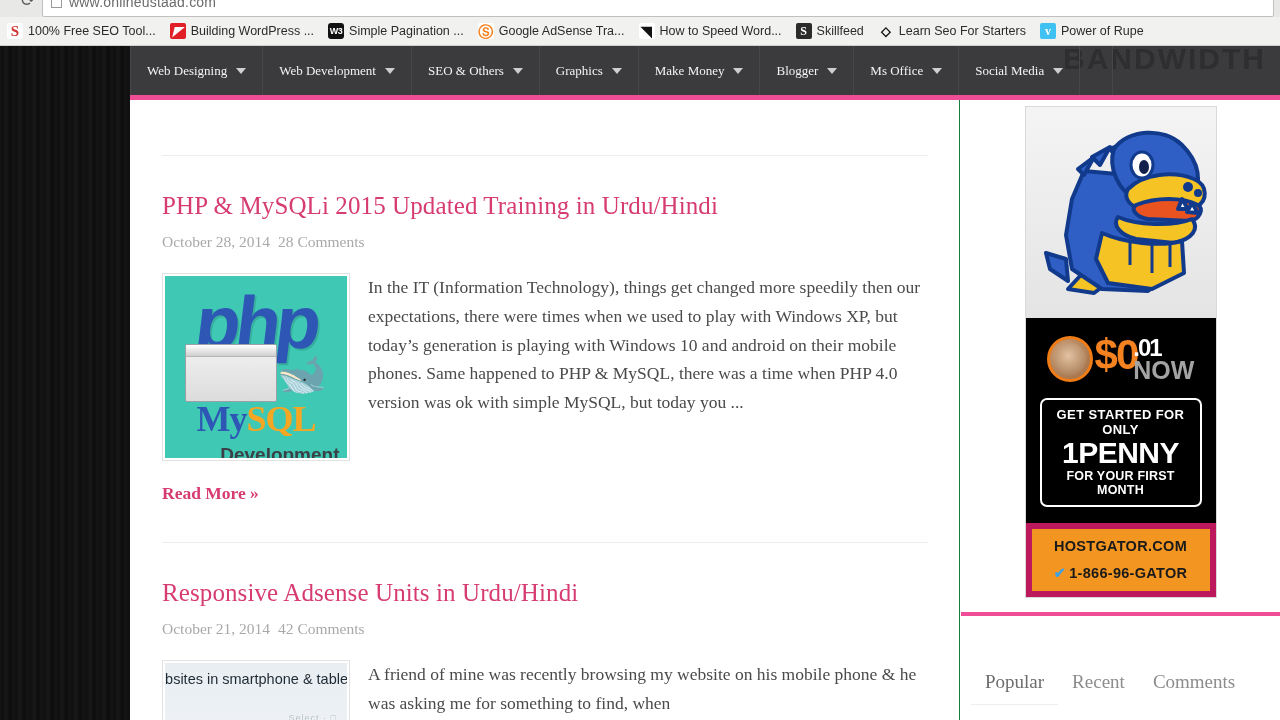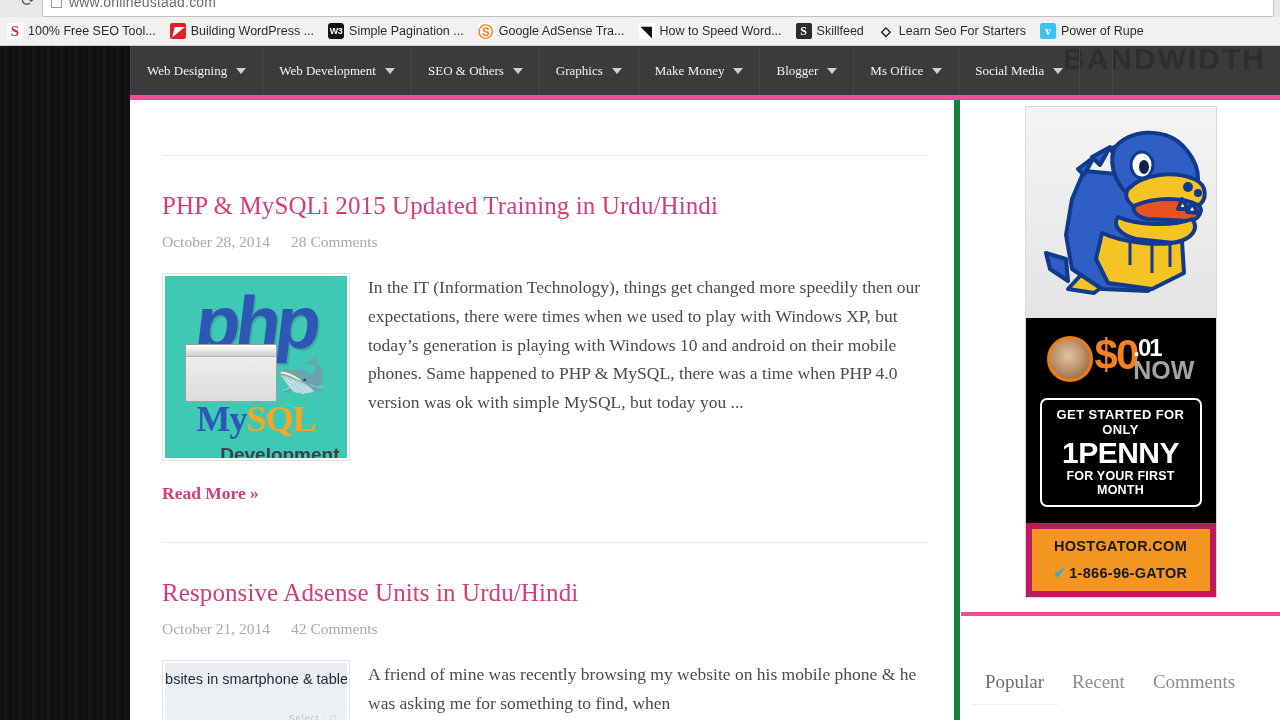--- a/index.html
+++ b/index.html
@@ -103,37 +103,37 @@
   }
   .caret {
     width: 0; height: 0; border-left: 5px solid transparent;
     border-right: 5px solid transparent; border-top: 6px solid #cfcfcf;
   }
 
   
   .content {
     position: absolute; left: 0; top: 54px; width: 830px; height: 620px;
     background: #fff; overflow: hidden;
-    border-right: 6px solid #15803d;
+    border-right: 1px solid #15803d;
   }
   .inner { position: absolute; left: 32px; top: 0; width: 766px; }
   .hr { border: 0; border-top: 1px solid #ececec; margin: 0; }
 
   .partial-row { height: 55px; }
 
   .post { padding: 36px 0 0 0; }
   .post-title {
     font-family: "Liberation Serif", serif;
     font-size: 25px; font-weight: normal; color: #d63b72;
     letter-spacing: .1px;
   }
   .post-meta {
     font-family: "Liberation Serif", serif;
     font-size: 15.5px; color: #a9a9a9; margin-top: 13px;
-    display: flex; gap: 21px;
+    display: flex; gap: 8px;
   }
   .post-body { display: flex; gap: 18px; margin-top: 22px; }
   .thumb {
     width: 188px; height: 188px; flex: 0 0 188px;
     border: 1px solid #e2e2e2; background: #fff; padding: 2px;
     overflow: hidden; position: relative;
   }
   .thumb-inner { width: 100%; height: 100%; position: relative; overflow: hidden; }
 
   

